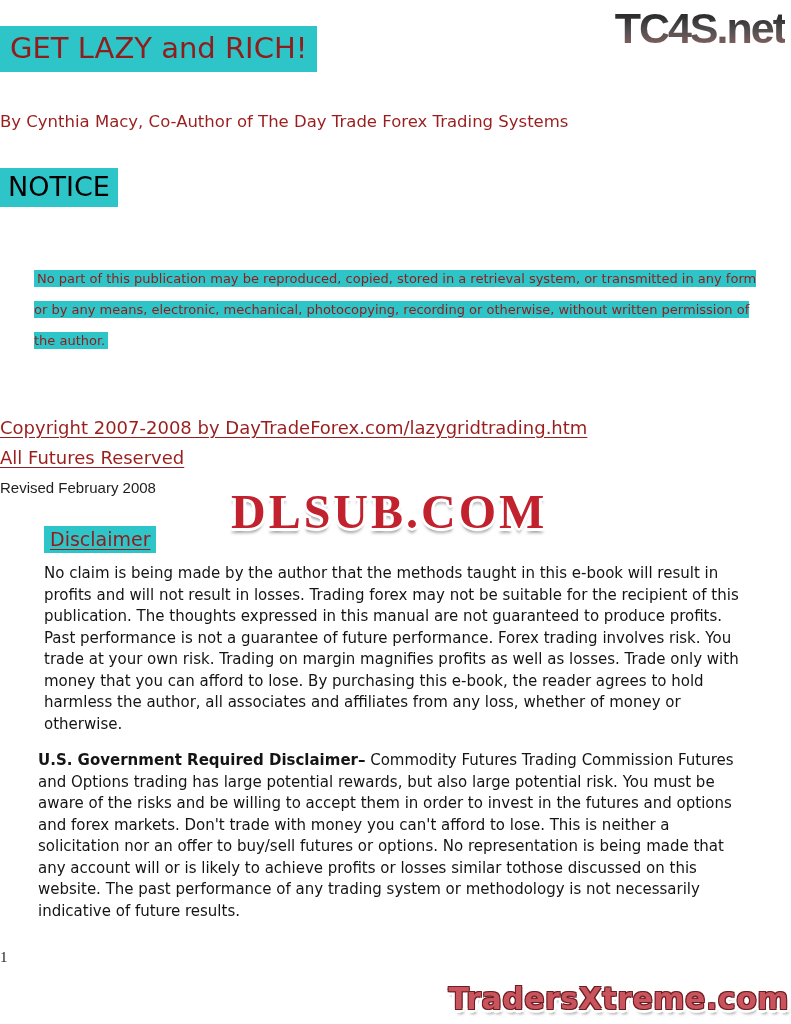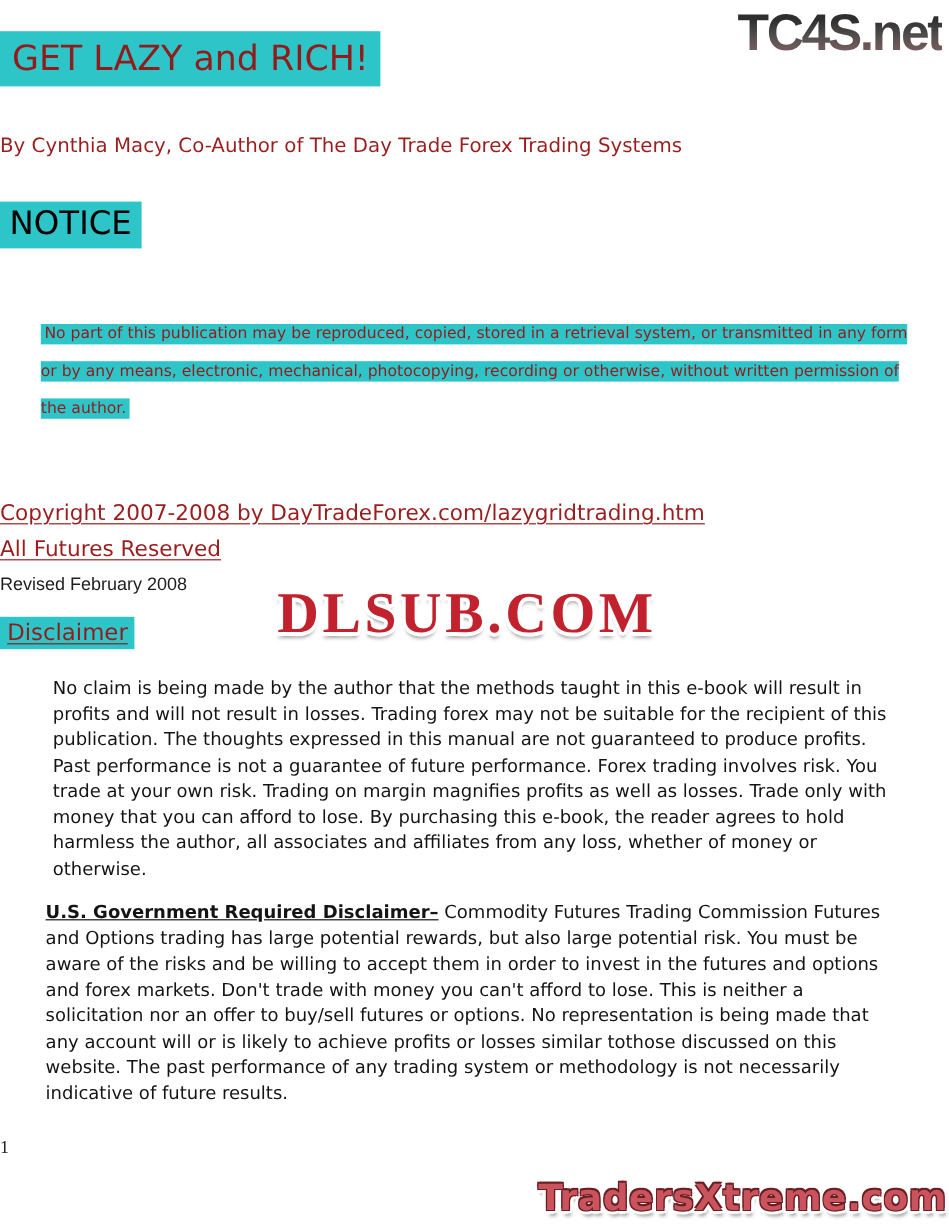--- a/index.html
+++ b/index.html
@@ -47,21 +47,21 @@
   .notice-body .hl { color: #911c1c; padding: 1px 3px; }
 
   .copyright { top: 413px; font-size: 18px; line-height: 30px; }
   .copyright a {
     color: #9a1e1e; text-decoration: underline; text-underline-offset: 3px;
     cursor: pointer;
   }
 
   .revised { top: 479px; font-family: "Liberation Sans", sans-serif; font-size: 15px; color: #1d1d1d; }
 
-  .disclaimer-head-row { top: 514px; z-index: 1; }
+  .disclaimer-head-row { top: 526px; z-index: 1; padding-left: 44px; }
   .disclaimer-chip {
     display: inline-block; background: #2ec5c9; color: #911c1c;
     font-size: 19px; padding: 2px 6px 3px 6px;
     text-decoration: underline; text-underline-offset: 3px;
   }
 
   
   .dlsub {
     position: absolute; top: 484px; left: 50%; transform: translateX(-52%);
     z-index: 2;
@@ -70,21 +70,21 @@
     text-shadow:
       -2px -2px 0 #fff, 2px -2px 0 #fff, -2px 2px 0 #fff, 2px 2px 0 #fff,
       -3px 0 0 #fff, 3px 0 0 #fff, 0 -3px 0 #fff, 0 3px 0 #fff,
       0 5px 3px rgba(90,90,90,0.55);
     white-space: nowrap;
   }
 
   .body-par { color: #141414; font-size: 15px; line-height: 21.5px; }
   .disclaimer-body { top: 563px; left: 44px; right: 44px; }
   .gov-body { top: 750px; left: 38px; right: 38px; }
-  .gov-lead { font-weight: bold; text-decoration: underline; }
+  .gov-lead { font-weight: bold; }
 
   .page-num { top: 949px; font-family: "Liberation Serif", serif; font-size: 15px; color: #222; }
 
   
   .tradersx {
     position: absolute; top: 981px; right: 2px;
     font-weight: bold; font-size: 30px; letter-spacing: 0.5px;
     color: #c9545d;
     text-shadow:
       -1px -1px 0 #6b1d22, 1px -1px 0 #6b1d22, -1px 1px 0 #6b1d22, 1px 1px 0 #6b1d22,

